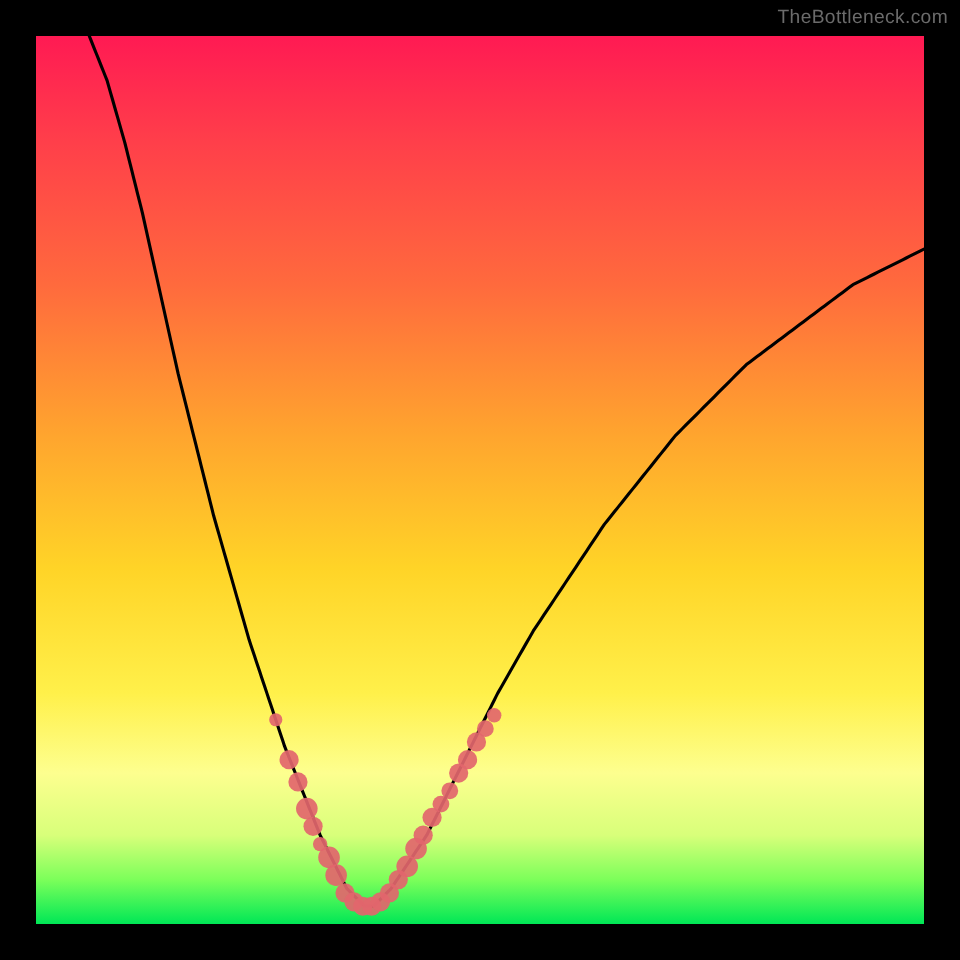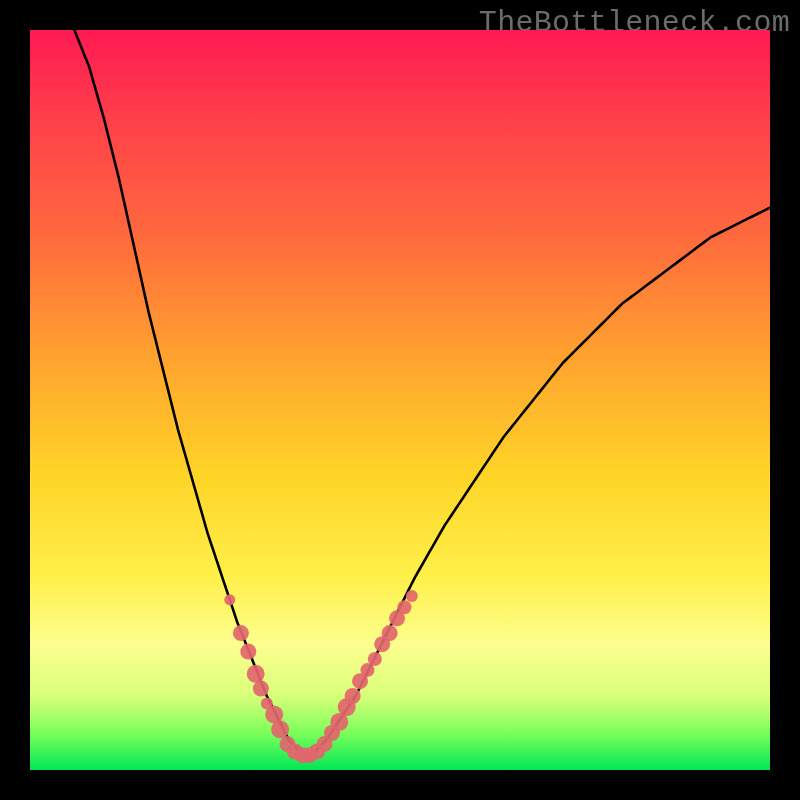--- a/index.html
+++ b/index.html
@@ -42,24 +42,23 @@
     left: 0;
     top: 0;
     width: 740px;
     height: 740px;
   }
   .watermark {
     position: absolute;
     top: 6px;
     right: 10px;
     color: #6b6b6b;
-    font-size: 30px;
+    font-size: 16px;
     letter-spacing: 0.3px;
     user-select: none;
-    font-family: Liberation Mono, monospace;
   }
 </style>
 </head>
 <body>
 
 <div class="stage">
 
   <div class="watermark">TheBottleneck.com</div>
 
   <div class="plot-area">

